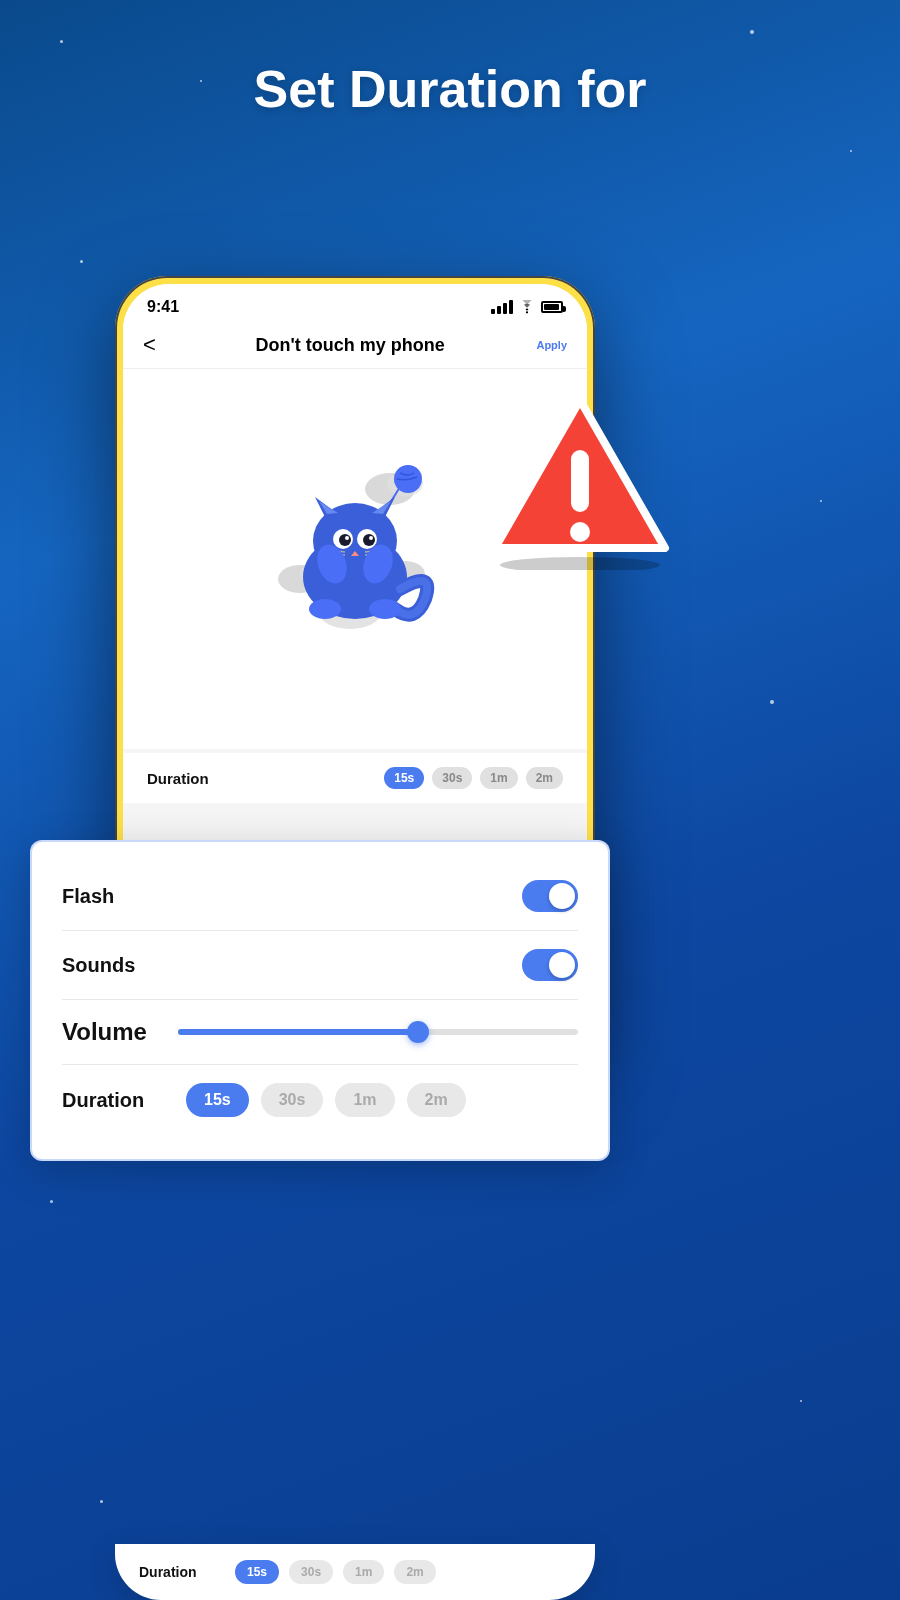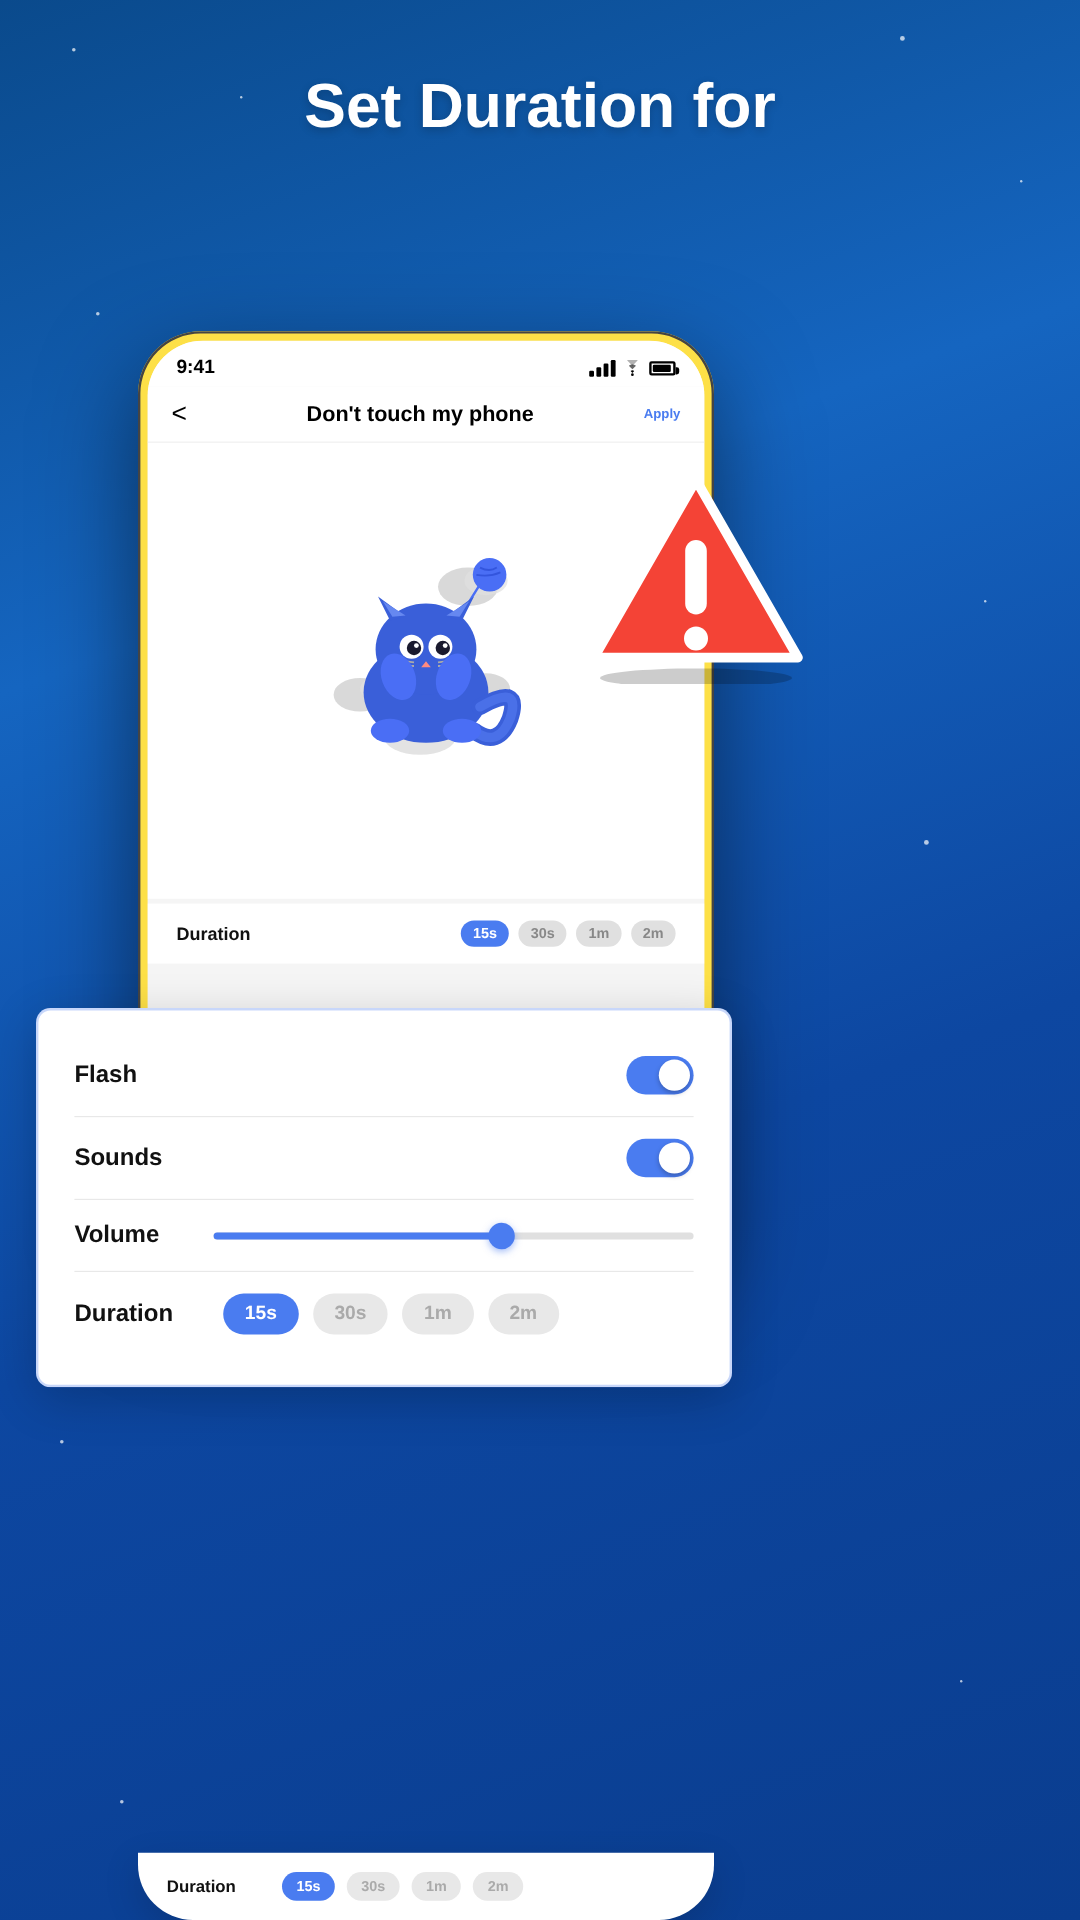--- a/index.html
+++ b/index.html
@@ -231,21 +231,21 @@
 
     
     .volume-row {
       display: flex;
       align-items: center;
       padding: 18px 0;
       border-bottom: 1px solid #e8e8e8;
       gap: 16px;
     }
     .volume-label {
-      font-size: 20px;
+      font-size: 24px;
       font-weight: 800;
       color: #111;
       min-width: 100px;
     }
     .volume-track {
       flex: 1;
       height: 6px;
       background: #e0e0e0;
       border-radius: 3px;
       position: relative;

